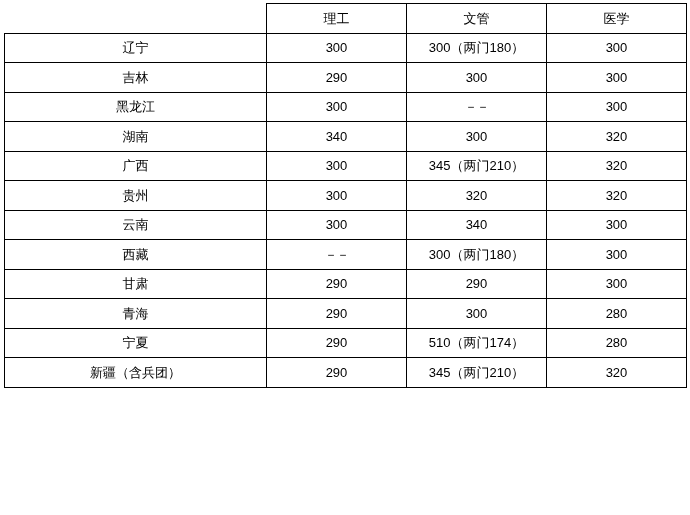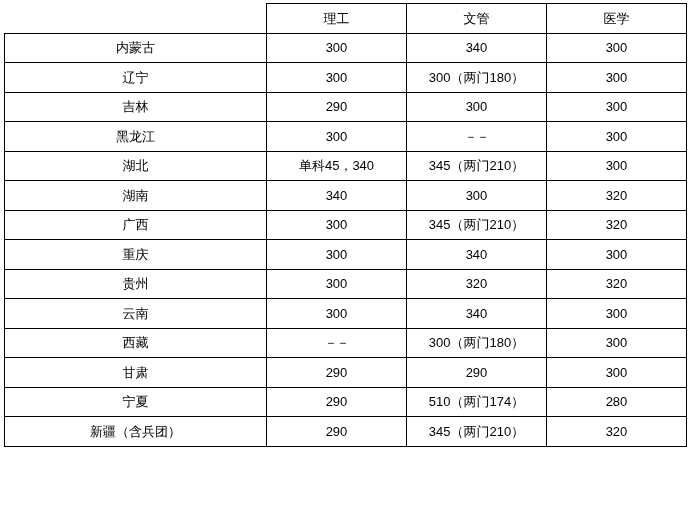--- a/index.html
+++ b/index.html
@@ -68,66 +68,48 @@
     <thead>
       <tr>
         <th class="corner-cell"></th>
         <th>理工</th>
         <th>文管</th>
         <th>医学</th>
       </tr>
     </thead>
     <tbody>
       <tr>
-        <td>内蒙古</td>
-        <td>300</td>
-        <td>340</td>
-        <td>300</td>
-      </tr>
-      <tr>
         <td>辽宁</td>
         <td>300</td>
         <td>300（两门180）</td>
         <td>300</td>
       </tr>
       <tr>
         <td>吉林</td>
         <td>290</td>
         <td>300</td>
         <td>300</td>
       </tr>
       <tr>
         <td>黑龙江</td>
         <td>300</td>
         <td class="dash">－－</td>
         <td>300</td>
       </tr>
       <tr>
-        <td>湖北</td>
-        <td>单科45，340</td>
-        <td>345（两门210）</td>
-        <td>300</td>
-      </tr>
-      <tr>
         <td>湖南</td>
         <td>340</td>
         <td>300</td>
         <td>320</td>
       </tr>
       <tr>
         <td>广西</td>
         <td>300</td>
         <td>345（两门210）</td>
         <td>320</td>
-      </tr>
-      <tr>
-        <td>重庆</td>
-        <td>300</td>
-        <td>340</td>
-        <td>300</td>
       </tr>
       <tr>
         <td>贵州</td>
         <td>300</td>
         <td>320</td>
         <td>320</td>
       </tr>
       <tr>
         <td>云南</td>
         <td>300</td>
@@ -140,20 +122,26 @@
         <td>300（两门180）</td>
         <td>300</td>
       </tr>
       <tr>
         <td>甘肃</td>
         <td>290</td>
         <td>290</td>
         <td>300</td>
       </tr>
       <tr>
+        <td>青海</td>
+        <td>290</td>
+        <td>300</td>
+        <td>280</td>
+      </tr>
+      <tr>
         <td>宁夏</td>
         <td>290</td>
         <td>510（两门174）</td>
         <td>280</td>
       </tr>
       <tr>
         <td>新疆（含兵团）</td>
         <td>290</td>
         <td>345（两门210）</td>
         <td>320</td>

